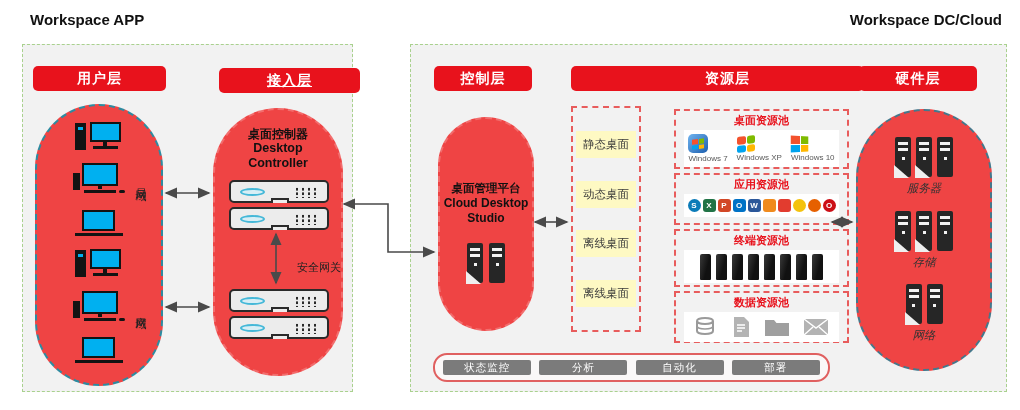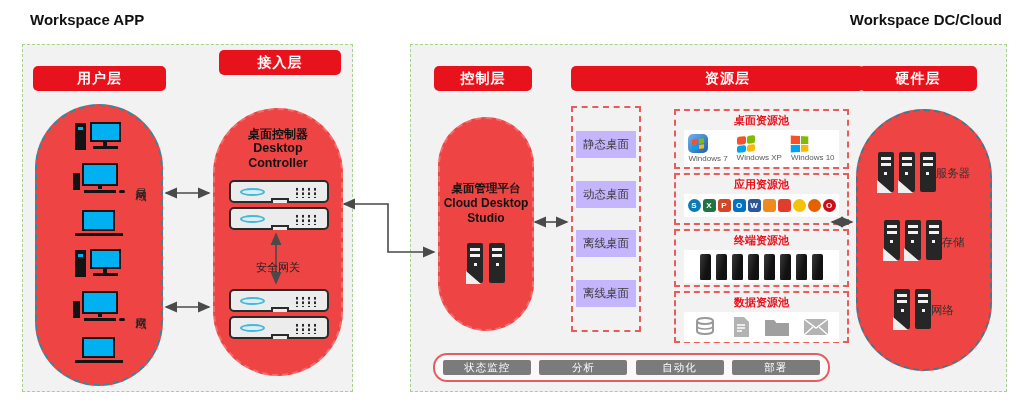--- a/index.html
+++ b/index.html
@@ -61,41 +61,41 @@
   .t-en  { font-size:12.5px; font-weight:bold; }
   .srv { position:absolute; left:14px; width:100px; height:23px; background:#ececec;
          border:2px solid #2a2a2a; border-radius:5px; }
   .srv .oval { position:absolute; left:9px; top:6px; width:25px; height:8px;
          border:2px solid #45b8d8; border-radius:50%; background:#d8eef5; }
   .srv .dots { position:absolute; right:10px; top:5px; width:23px; height:11px;
          background-image:radial-gradient(circle,#2a2a2a 1.1px,transparent 1.4px);
          background-size:6px 4.5px; }
   .srv .trap { position:absolute; left:40px; bottom:-2px; width:18px; height:5px;
          background:#ececec; border:2px solid #2a2a2a; border-bottom:none; }
-  #gateway-label { position:absolute; left:0; width:100%; top:150px; text-align:center;
+  #gateway-label { position:absolute; left:0; width:100%; top:150px; text-align:right;
          font-size:11px; color:#222; z-index:10; }
 
   
   .towers-row { position:absolute; left:0; width:100%; display:flex; justify-content:center;
                 gap:6px; }
   #control-capsule .towers-row { top:124px; }
   .tower { position:relative; display:inline-block; width:16px; height:40px; background:#262626;
            border-radius:2px;
            background-image:linear-gradient(#f2f2f2,#f2f2f2),linear-gradient(#f2f2f2,#f2f2f2),
                             radial-gradient(circle,#f2f2f2 1.6px,transparent 2px);
            background-size:10px 3px,10px 3px,5px 5px;
            background-position:3px 5px,3px 11px,5.5px 19px; background-repeat:no-repeat; }
   .tower.fold::after { content:""; position:absolute; left:-1px; bottom:-1px; width:0; height:0;
            border-bottom:13px solid #efefef; border-right:15px solid transparent; }
 
   
   #desktop-types { position:absolute; left:160px; top:61px; width:70px; height:226px;
            border:2px dashed #e85c5c; display:flex; flex-direction:column;
            justify-content:space-evenly; align-items:center; }
-  .dt-btn { width:60px; height:27px; background:#c4b5fd; color:#3a3a3a; font-size:11.5px;
+  .dt-btn { width:60px; height:27px; background:#fef9c3; color:#3a3a3a; font-size:11.5px;
            display:flex; align-items:center; justify-content:center; }
 
   
   .pool { position:absolute; left:263px; width:175px; border:2px dashed #e85c5c; padding-top:2px; }
   .pool-title { text-align:center; color:#e8121c; font-size:11px; font-weight:bold; }
   .pool-panel { background:#fff; margin:2px 8px 5px 8px; display:flex; align-items:center;
            justify-content:center; }
   #pool-desktop  { top:64px;  height:60px; }
   #pool-app      { top:128px; height:52px; }
   #pool-terminal { top:184px; height:58px; }
@@ -118,21 +118,21 @@
   .win10 .flag { transform:perspective(40px) rotateY(14deg); }
 
   .app-icon { width:13px; height:13px; border-radius:3px; color:#fff; font-size:8px;
           font-weight:bold; display:inline-flex; align-items:center; justify-content:center; }
   .app-icon.circle { border-radius:50%; }
 
   .term { width:11px; height:26px; background:linear-gradient(105deg,#3a3a3a,#111 60%);
           border-radius:2px 2px 1px 1px; }
 
   
-  .hw-group { display:flex; flex-direction:row; align-items:center; }
+  .hw-group { display:flex; flex-direction:column; align-items:center;font-style:italic; }
   .hw-towers { display:flex; gap:5px; align-items:flex-end; }
   .hw-label { font-size:11.5px; color:#333; margin-top:4px; }
 
   
   #bottom-bar { position:absolute; left:22px; top:308px; width:397px; height:29px;
           border:2px solid #e06060; border-radius:14px; background:#faf8f8;
           display:flex; align-items:center; justify-content:space-evenly; }
   .bb-btn { width:88px; height:15px; background:#7b7b7b; color:#fff; font-size:10.5px;
           text-align:center; line-height:15px; border-radius:2px; letter-spacing:1px; }
 
@@ -143,21 +143,21 @@
 </style>
 </head>
 <body>
 
 <div id="title-left" class="page-title">Workspace APP</div>
 <div id="title-right" class="page-title">Workspace DC/Cloud</div>
 
 <div id="left-outer" class="outer">
 
   <div class="banner" style="left:10px; top:21px; width:133px;">用户层</div>
-  <div class="banner" style="left:196px; top:5px; width:122px;">接入层</div>
+  <div class="banner" style="left:196px; top:23px; width:141px;text-decoration:underline;">接入层</div>
 
   <div id="user-capsule" class="capsule">
     <div class="u-slot">
         <div class="dev dev-desktop">
           <span class="pc-tower"></span>
           <span class="mon"></span>
           <span class="stand"></span>
           <span class="mbase"></span>
         </div>
       </div>

